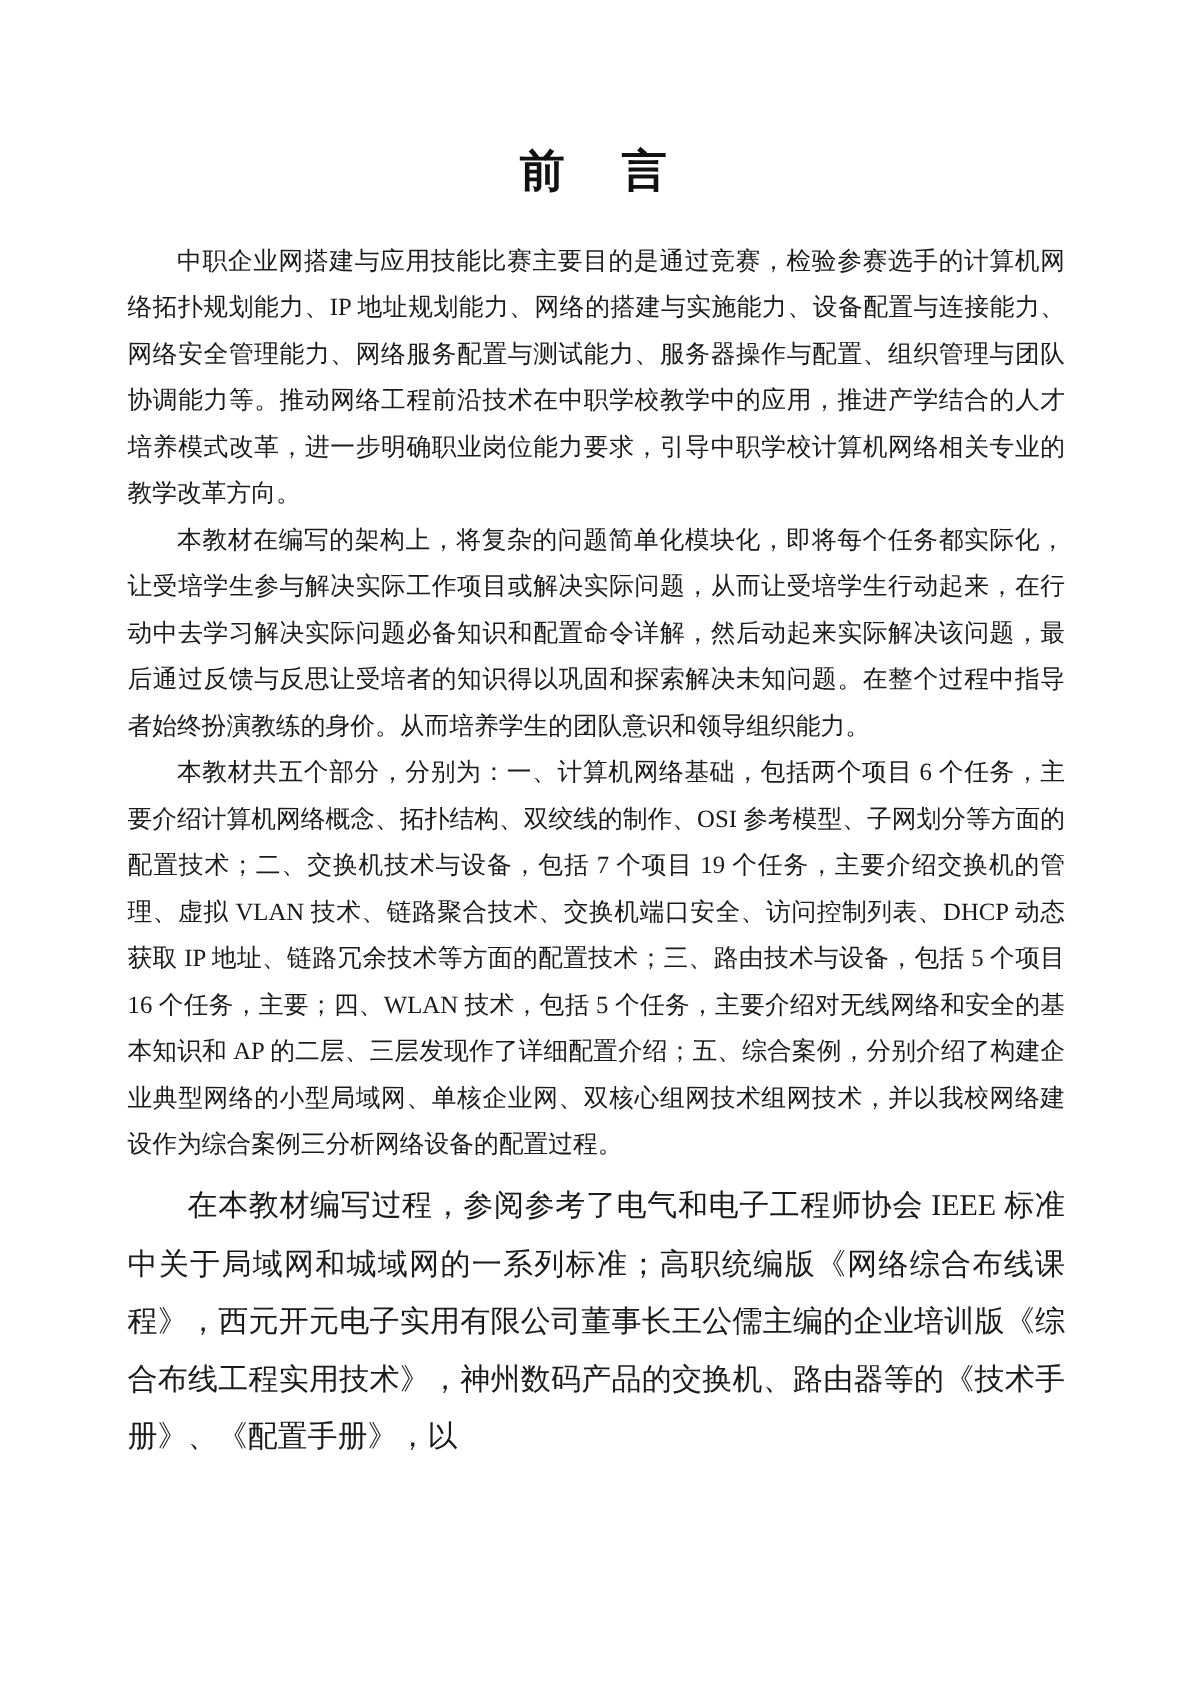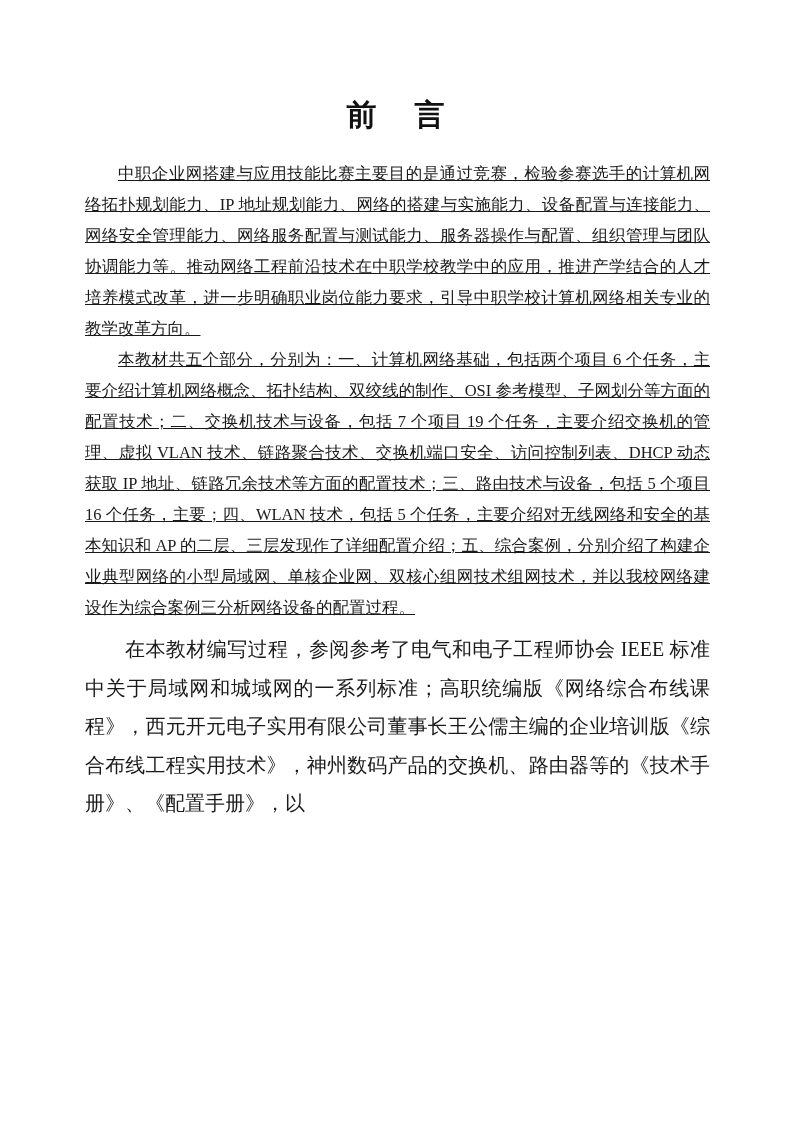--- a/index.html
+++ b/index.html
@@ -30,38 +30,38 @@
     white-space: pre;
   }
   .body-para {
     margin: 0;
     font-size: 16.5px;
     line-height: 31px;
     text-align: justify;
     text-justify: inter-ideograph;
     text-indent: 2em;
     word-break: break-all;
-    text-decoration: underline;
   }
   .closing-para {
     margin: 7px 0 0 0;
     font-size: 20px;
     line-height: 38.5px;
     text-align: justify;
     text-justify: inter-ideograph;
     text-indent: 2em;
     word-break: break-all;
   }
 </style>
 </head>
 <body>
 
 <div class="page">
   <h1 class="doc-title">前　言</h1>
 
   <p class="body-para">中职企业网搭建与应用技能比赛主要目的是通过竞赛，检验参赛选手的计算机网络拓扑规划能力、IP 地址规划能力、网络的搭建与实施能力、设备配置与连接能力、网络安全管理能力、网络服务配置与测试能力、服务器操作与配置、组织管理与团队协调能力等。推动网络工程前沿技术在中职学校教学中的应用，推进产学结合的人才培养模式改革，进一步明确职业岗位能力要求，引导中职学校计算机网络相关专业的教学改革方向。</p>
 
 
+  <p class="body-para">本教材在编写的架构上，将复杂的问题简单化模块化，即将每个任务都实际化，让受培学生参与解决实际工作项目或解决实际问题，从而让受培学生行动起来，在行动中去学习解决实际问题必备知识和配置命令详解，然后动起来实际解决该问题，最后通过反馈与反思让受培者的知识得以巩固和探索解决未知问题。在整个过程中指导者始终扮演教练的身价。从而培养学生的团队意识和领导组织能力。</p>
 
   <p class="body-para">本教材共五个部分，分别为：一、计算机网络基础，包括两个项目 6 个任务，主要介绍计算机网络概念、拓扑结构、双绞线的制作、OSI 参考模型、子网划分等方面的配置技术；二、交换机技术与设备，包括 7 个项目 19 个任务，主要介绍交换机的管理、虚拟 VLAN 技术、链路聚合技术、交换机端口安全、访问控制列表、DHCP 动态获取 IP 地址、链路冗余技术等方面的配置技术；三、路由技术与设备，包括 5 个项目 16 个任务，主要；四、WLAN 技术，包括 5 个任务，主要介绍对无线网络和安全的基本知识和 AP 的二层、三层发现作了详细配置介绍；五、综合案例，分别介绍了构建企业典型网络的小型局域网、单核企业网、双核心组网技术组网技术，并以我校网络建设作为综合案例三分析网络设备的配置过程。</p>
 
   <p class="closing-para">在本教材编写过程，参阅参考了电气和电子工程师协会 IEEE 标准中关于局域网和城域网的一系列标准；高职统编版《网络综合布线课程》，西元开元电子实用有限公司董事长王公儒主编的企业培训版《综合布线工程实用技术》，神州数码产品的交换机、路由器等的《技术手册》、《配置手册》，以</p>
 </div>
 
 </body></html>

